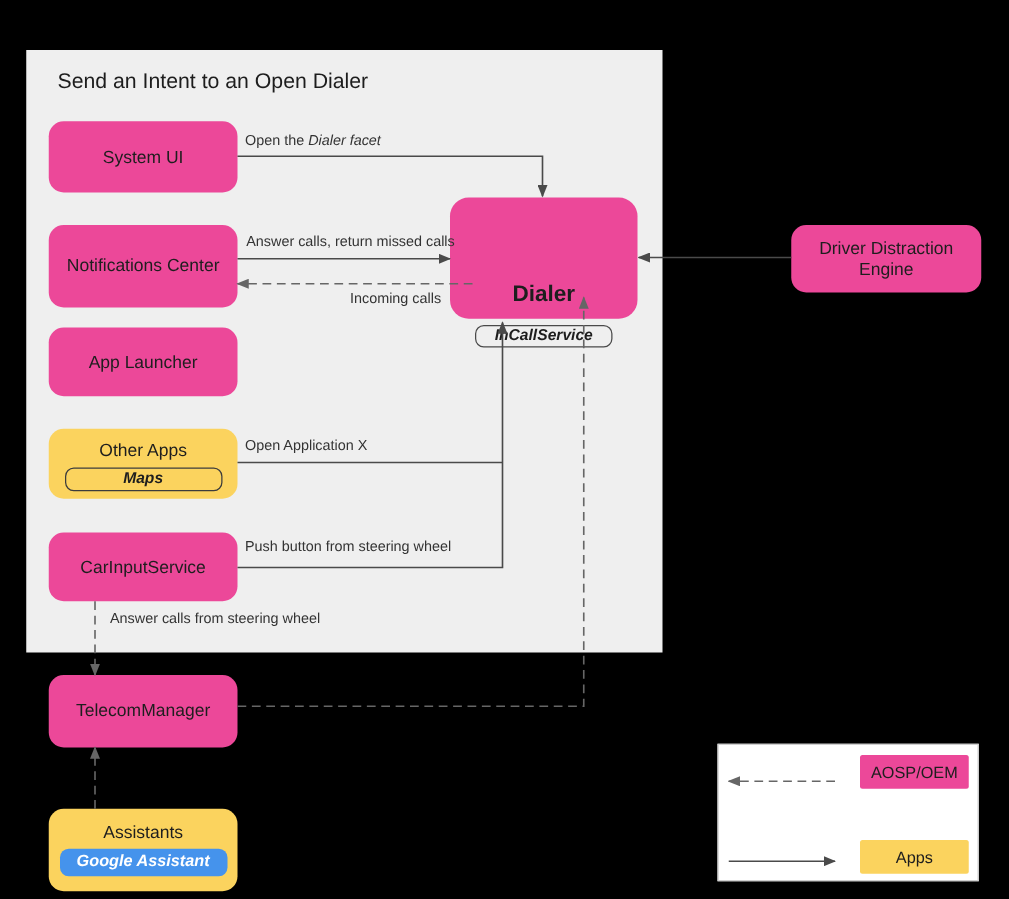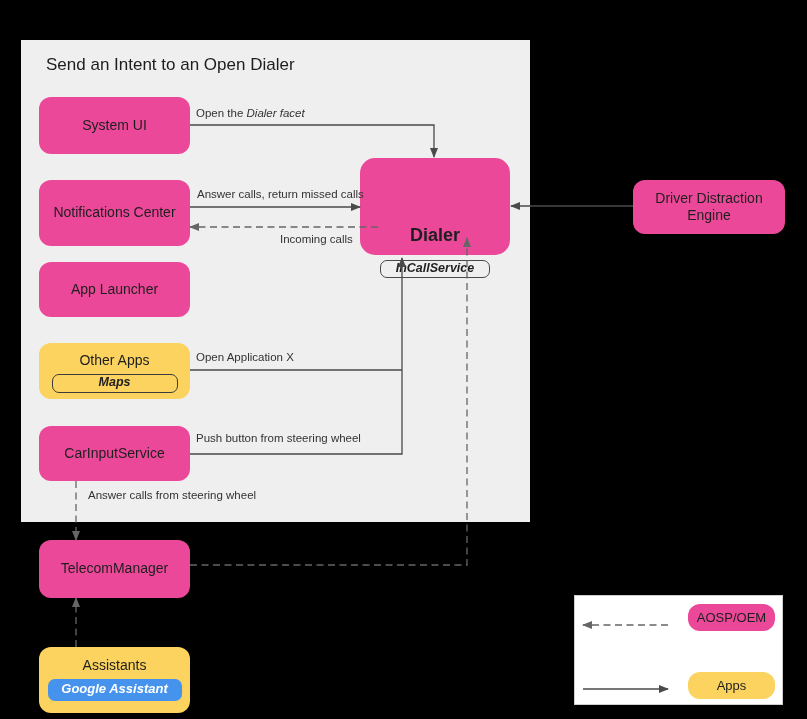--- a/index.html
+++ b/index.html
@@ -34,21 +34,21 @@
   .maps{width:126px;height:19px;margin-top:4px;background:transparent;border-color:#3c3c3c;}
   .gassistant{width:134px;height:22px;margin-top:4px;background:#4593ec;color:#fff;border:none;font-size:13px;}
   .elabel{position:absolute;font-size:11.5px;color:#333;z-index:11;white-space:nowrap;}
   .elabel em{font-style:italic;}
   #connectors{position:absolute;left:0;top:0;width:807px;height:719px;z-index:10;pointer-events:none;}
   .lsolid{stroke:#4a4a4a;stroke-width:1.3;fill:none;}
   .ldash{stroke:#666;stroke-width:1.3;fill:none;stroke-dasharray:7 4.5;}
   #legend{position:absolute;left:574px;top:595px;width:209px;height:110px;background:#fff;border:1px solid #cfcfcf;box-sizing:border-box;z-index:4;}
   .legend-label{position:absolute;font-size:12px;color:#222;white-space:nowrap;}
   .chip{
-    position:absolute;left:688px;width:87px;height:27px;border-radius:12px;display:flex;
+    position:absolute;left:688px;width:87px;height:27px;border-radius:2px;display:flex;
     align-items:center;justify-content:center;font-size:13px;color:#1e1e1e;z-index:5;
   }
   .chip-blue{background:#4593ec;color:#fff;}
 </style>
 </head>
 <body>
 
 <div id="canvas">
 
   <div id="panel"></div>

